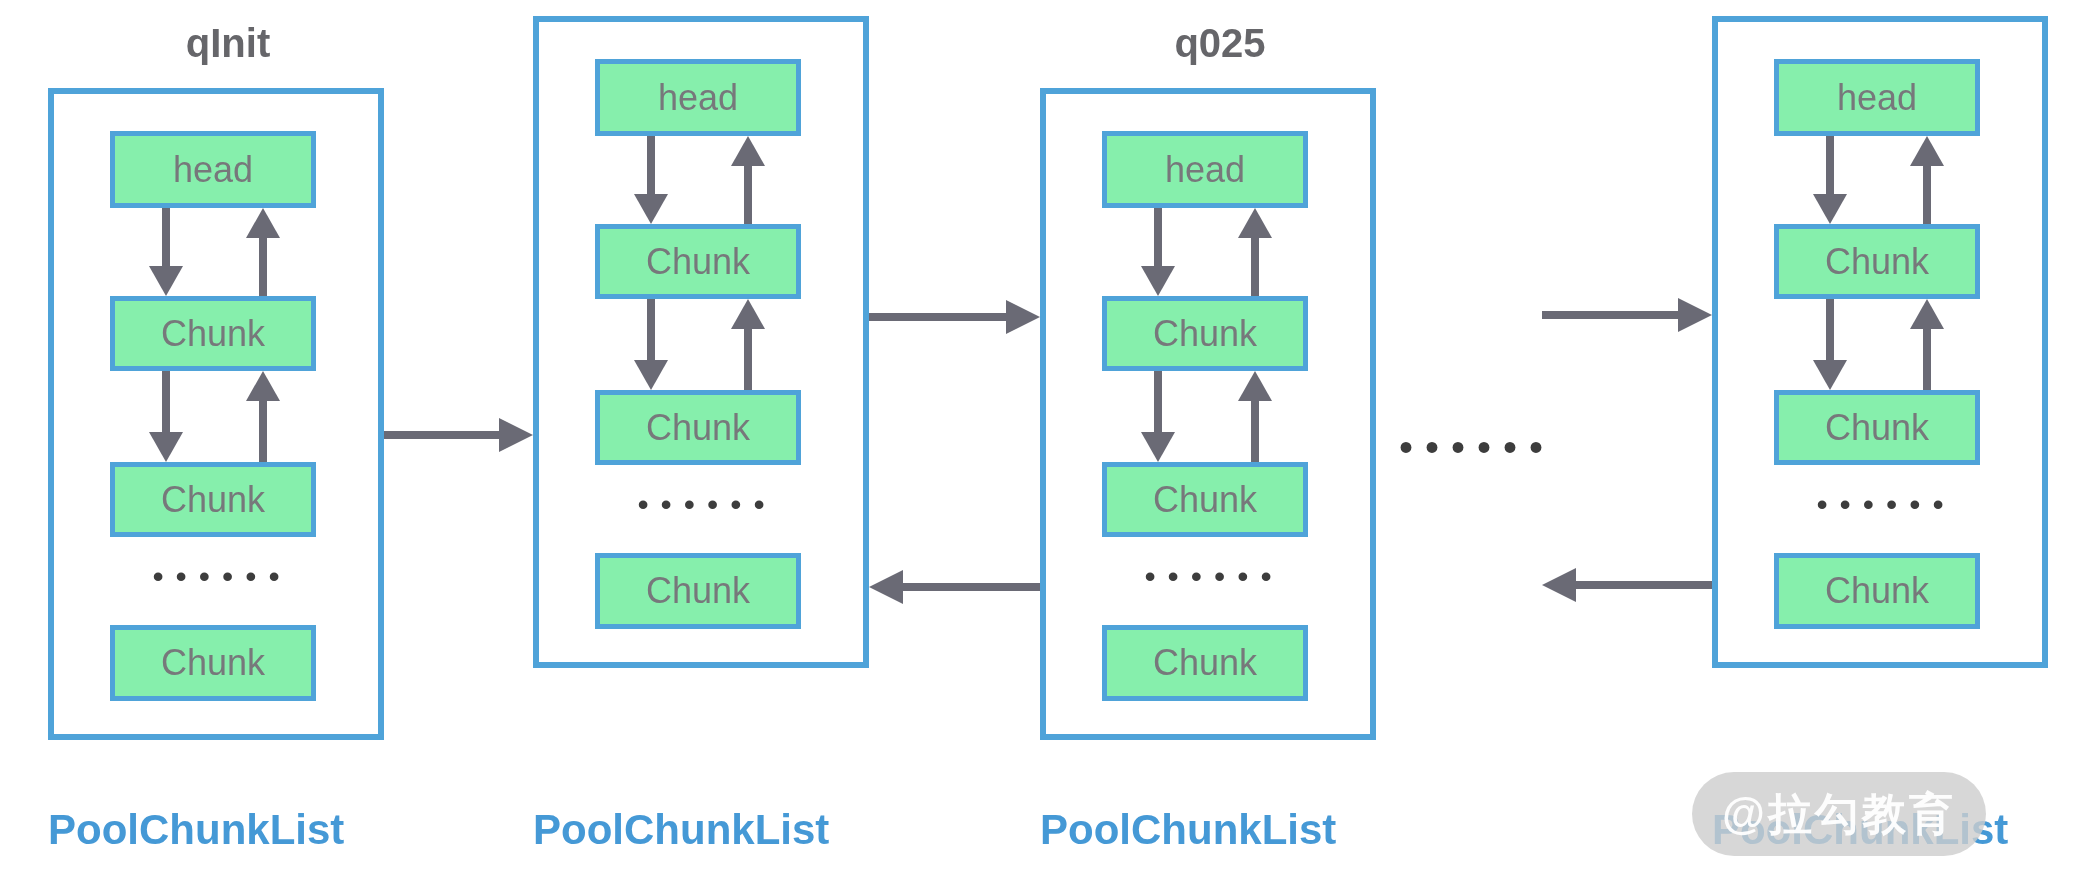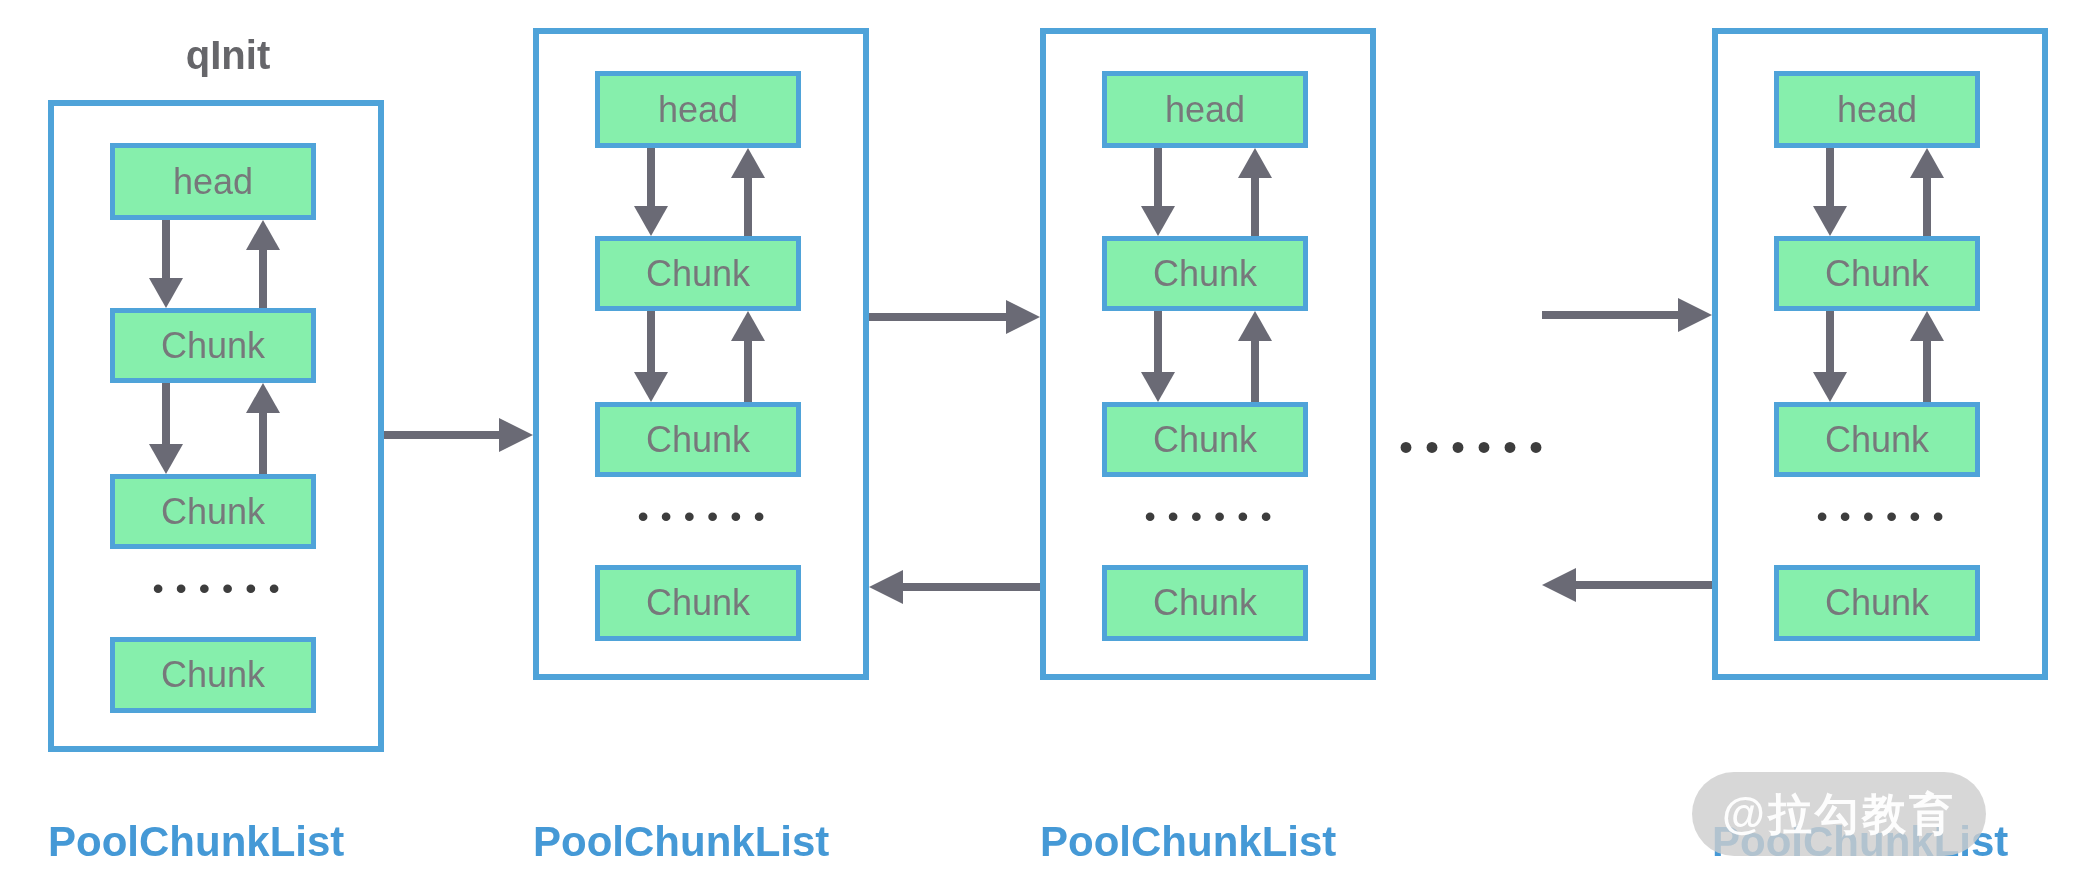--- a/index.html
+++ b/index.html
@@ -8,21 +8,21 @@
     --node-text:#77787B;
     --title:#66666A;
     --label:#4599D6;
     --dot:#3D3D3D;
   }
   *{margin:0;padding:0;box-sizing:border-box;}
   body{background:#fff;font-family:"Liberation Sans","DejaVu Sans",sans-serif;}
   .canvas{position:relative;width:2080px;height:882px;background:#ffffff;overflow:hidden;}
 
   
-  .column{position:absolute;top:28px;width:360px;}
+  .column{position:absolute;top:16px;width:360px;}
   .col-title{height:72px;line-height:54px;text-align:center;font-size:40px;font-weight:600;color:var(--title);}
   .outer-box{position:relative;width:336px;height:652px;border:6px solid var(--blue);background:#fff;}
   .node{position:absolute;left:56px;width:206px;border:5px solid var(--blue);background:#86efac;
         display:flex;align-items:center;justify-content:center;
         font-size:36px;color:var(--node-text);}
   .node-head{top:37px;height:77px;}
   .node-chunk1{top:202px;height:75px;}
   .node-chunk2{top:368px;height:75px;}
   .node-chunk3{top:531px;height:76px;}
   .inner-dots{position:absolute;left:0;top:452px;width:100%;height:60px;line-height:60px;
@@ -124,20 +124,21 @@
           </div>
       </div>
       <div class="node node-chunk2">Chunk</div>
       <div class="inner-dots">••••••</div>
       <div class="node node-chunk3">Chunk</div>
     </div>
     <div class="col-label">PoolChunkList</div>
   </div>
 
   <div class="column" style="left:1040px">
+    <div class="col-title">q025</div>
     <div class="outer-box">
       <div class="node node-head">head</div>
       <div class="varrows varrows-1">
         <div class="varrow varrow-down">
             <span class="vshaft"></span>
             <span class="vhead vhead-down"></span>
           </div>
         <div class="varrow varrow-up">
             <span class="vshaft"></span>
             <span class="vhead vhead-up"></span>

